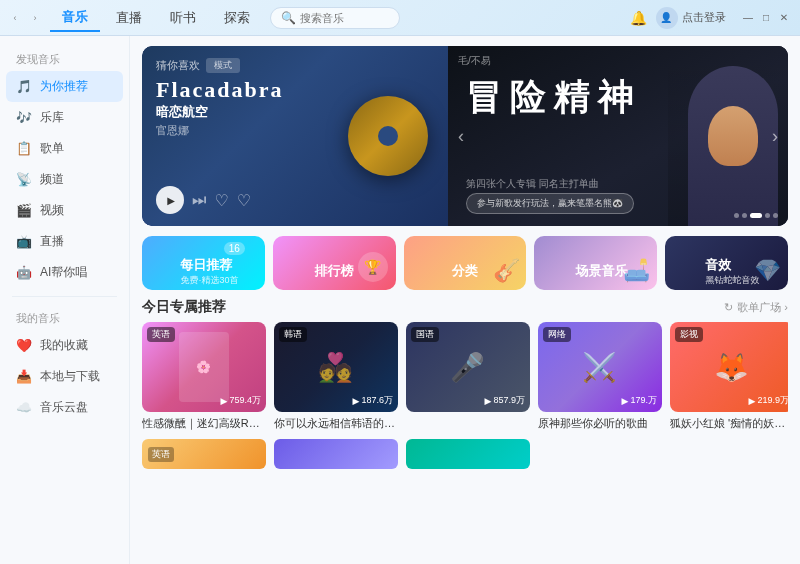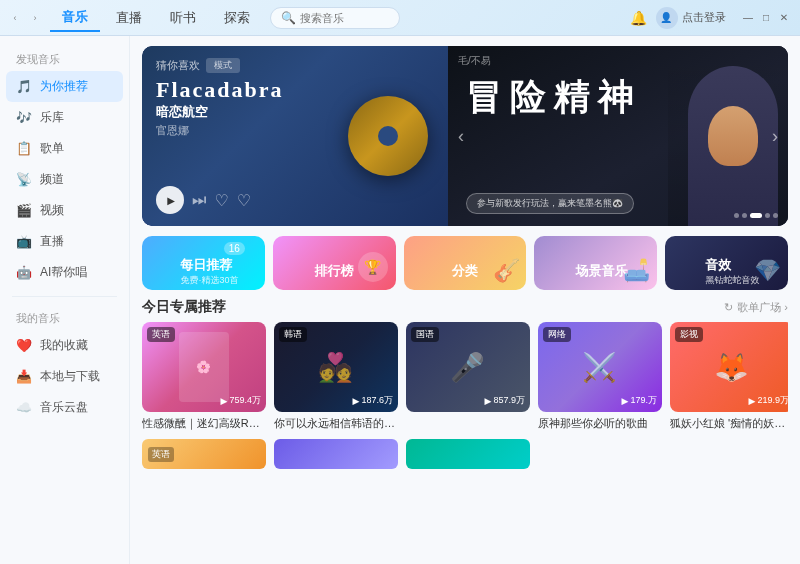--- a/index.html
+++ b/index.html
@@ -218,20 +218,21 @@
         <div style="position:absolute;top:0;left:0;right:0;bottom:0;background:linear-gradient(150deg,#0d1117 0%,#1c2030 60%,#151a28 100%);"></div>
 
         <div style="position:absolute;right:0;bottom:0;width:120px;height:170px;background:linear-gradient(180deg,transparent 0%,rgba(0,0,0,0.2) 100%);overflow:hidden;">
           <div style="position:absolute;bottom:0;right:10px;width:90px;height:160px;background:linear-gradient(180deg,#3a3a5a 0%,#2a2a4a 100%);border-radius:50% 50% 0 0 / 30% 30% 0 0;"></div>
           <div style="position:absolute;bottom:60px;right:30px;width:50px;height:60px;background:linear-gradient(180deg,#d4a070 0%,#c08050 100%);border-radius:50% 50% 40% 40%;"></div>
         </div>
         <div style="position:absolute;top:8px;left:10px;font-size:10px;color:rgba(255,255,255,0.5);">毛/不易</div>
         <div style="position:absolute;top:31px;left:18px;">
           <div style="font-size:36px;font-weight:900;color:white;letter-spacing:8px;line-height:1.1;">冒险精神</div>
         </div>
+        <div style="position:absolute;bottom:35px;left:18px;font-size:10px;color:rgba(255,255,255,0.5);">第四张个人专辑 同名主打单曲</div>
         <div style="position:absolute;bottom:12px;left:18px;background:rgba(255,255,255,0.12);border:1px solid rgba(255,255,255,0.3);border-radius:12px;padding:3px 10px;font-size:9px;color:rgba(255,255,255,0.75);cursor:pointer;">参与新歌发行玩法，赢来笔墨名熊🐼</div>
         <div class="banner-right-nav">‹</div>
         <div class="banner-right-nav-r">›</div>
         <div class="dots">
           <div class="dot"></div>
           <div class="dot"></div>
           <div class="dot active"></div>
           <div class="dot"></div>
           <div class="dot"></div>
         </div>

